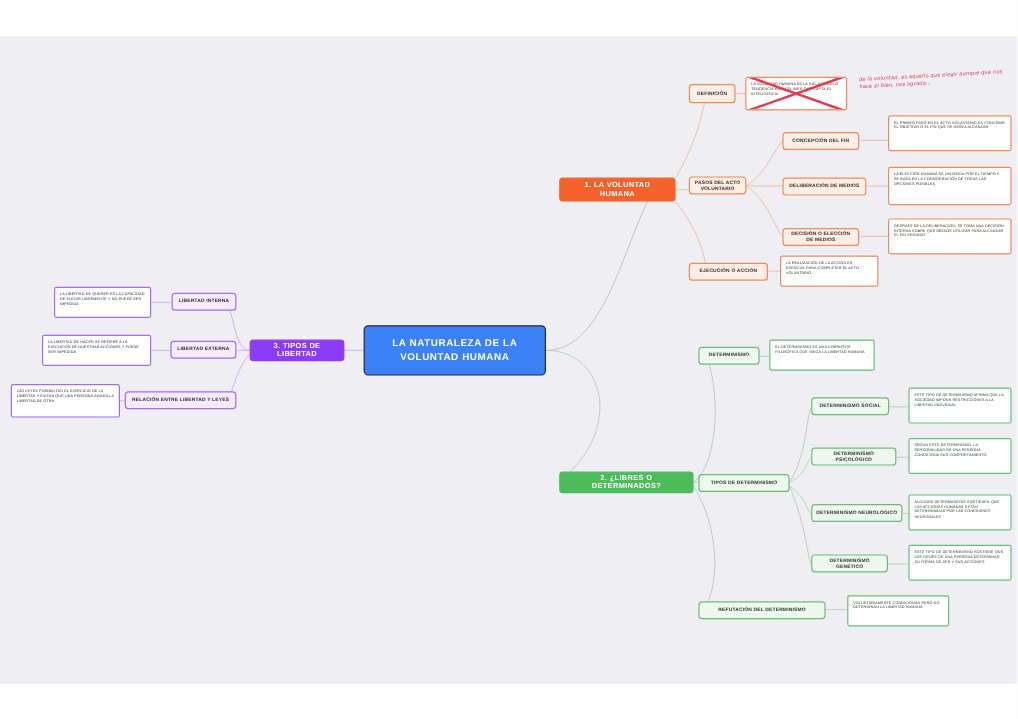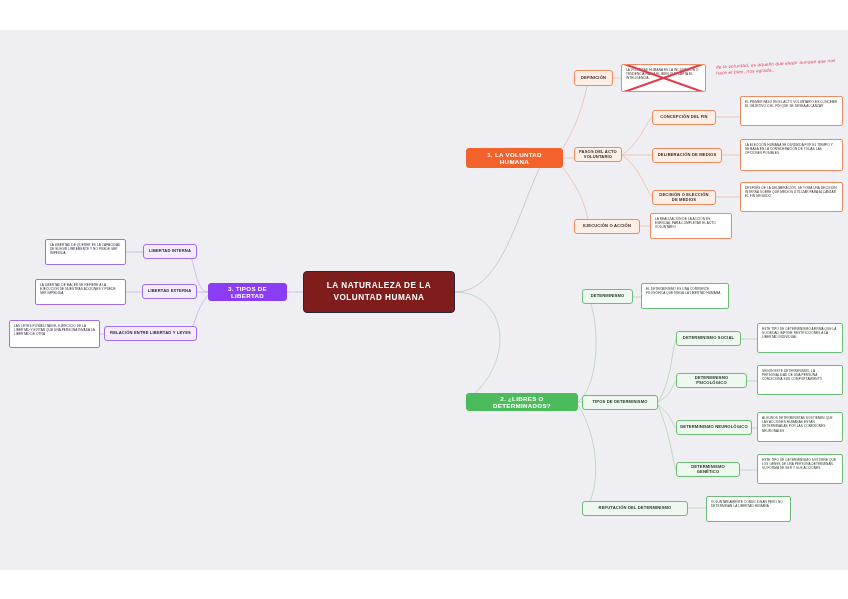--- a/index.html
+++ b/index.html
@@ -38,21 +38,21 @@
     display: flex;
     align-items: center;
     justify-content: center;
     text-align: center;
     line-height: 1.15;
     letter-spacing: 0.15px;
     overflow: hidden;
   }
   
   .n-root {
-    background: #7f1d1d;
+    background: #3b82f6;
     border: 1px solid #2b2438;
     color: #ffffff;
     font-size: 8.2px;
     font-weight: bold;
     letter-spacing: 0.5px;
     padding: 4px 6px;
     line-height: 1.5;
   }
   
   .n-main {

